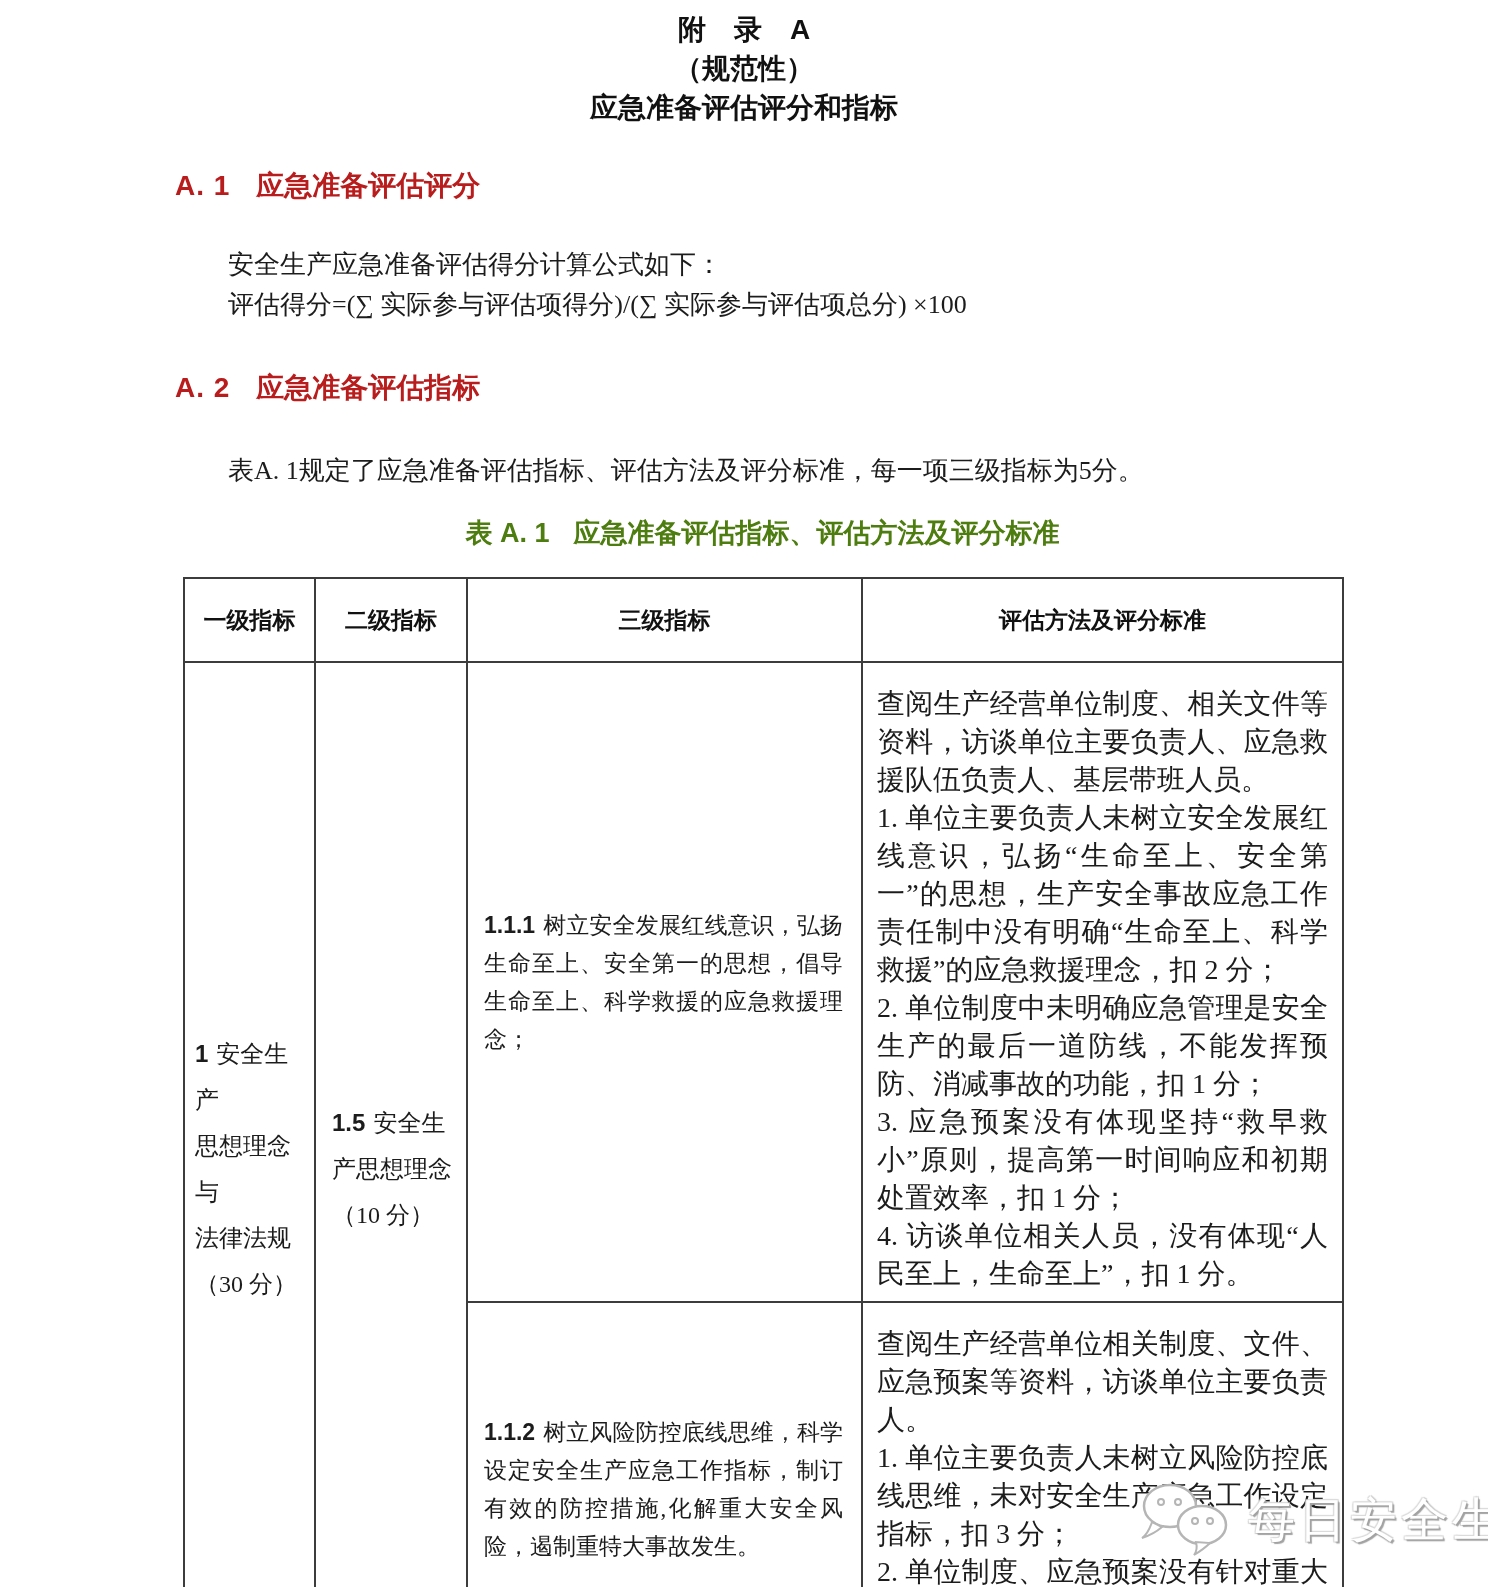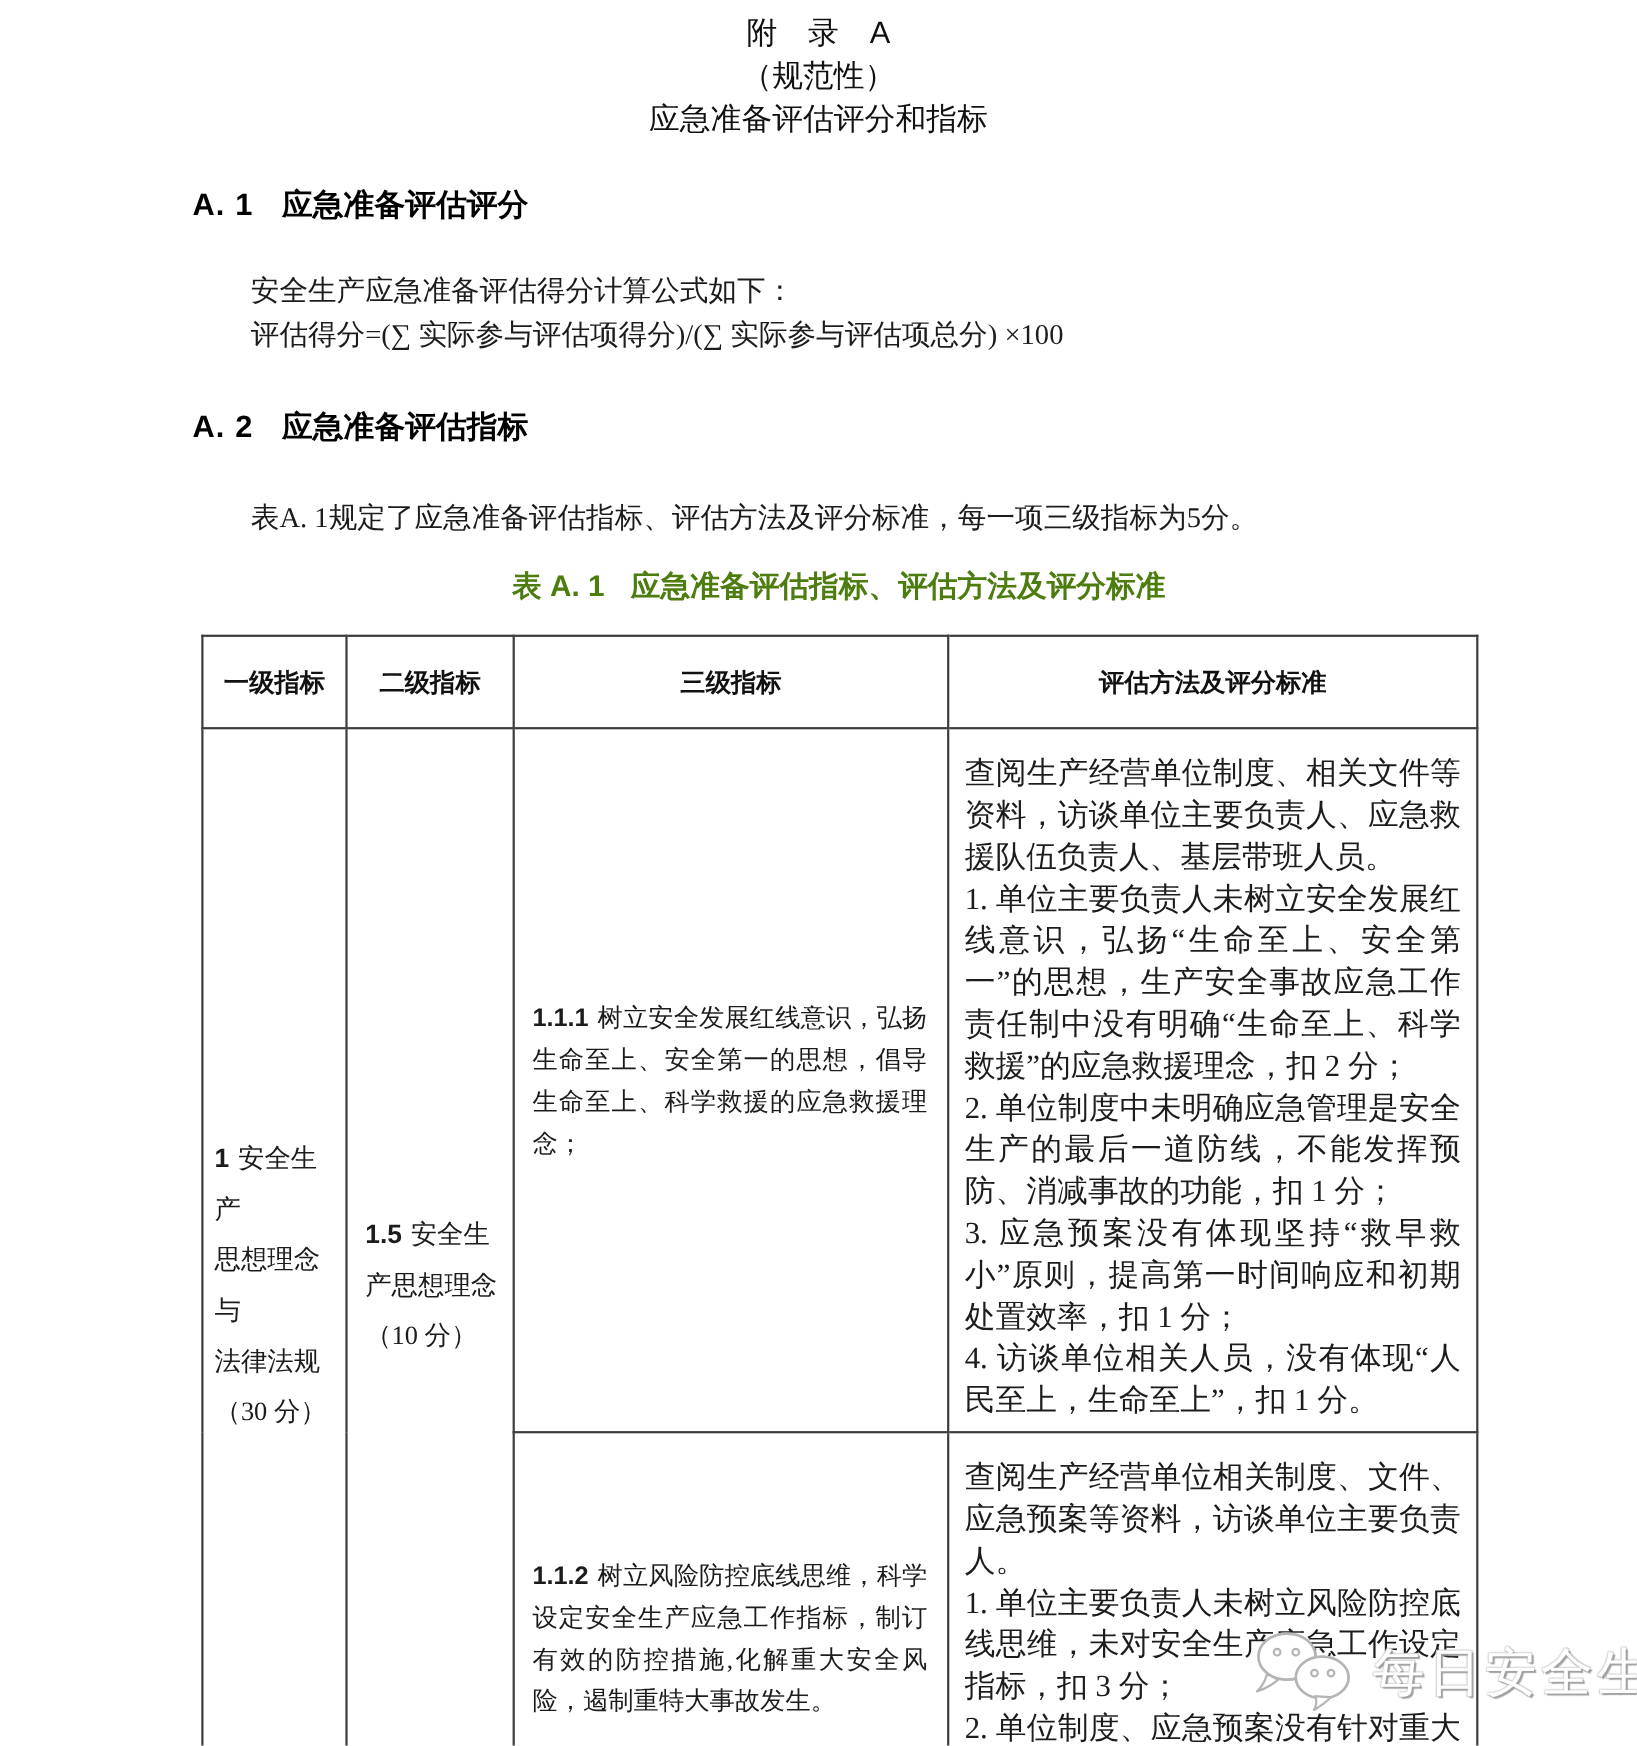--- a/index.html
+++ b/index.html
@@ -10,30 +10,30 @@
     height: 1587px;
     background: #ffffff;
     overflow: hidden;
     color: #1c1c1c;
     font-family: "Liberation Serif", "DejaVu Serif", serif;
   }
   
   .title-block { padding-top: 10px; text-align: center; }
   .title-line {
     font-family: "Liberation Sans", "DejaVu Sans", sans-serif;
-    font-weight: normal;
+    font-weight: bold;
     font-size: 28px;
     line-height: 39px;
     color: #111;
   }
   .section-heading {
     font-family: "Liberation Sans", "DejaVu Sans", sans-serif;
     font-weight: bold;
     font-size: 28px;
-    color: #000000;
+    color: #b91c1c;
     margin: 40px 0 0 175px;
   }
   .section-heading .sec-num { margin-right: 26px; letter-spacing: 1px; }
   .para-group { margin: 40px 0 0 228px; }
   .body-line { font-size: 26px; line-height: 40px; color: #1c1c1c; }
   .h-a2 { margin-top: 44px; }
   .para-a2 { margin: 44px 0 0 228px; }
   .table-caption {
     margin: 24px 0 0 183px;
     width: 1159px;

